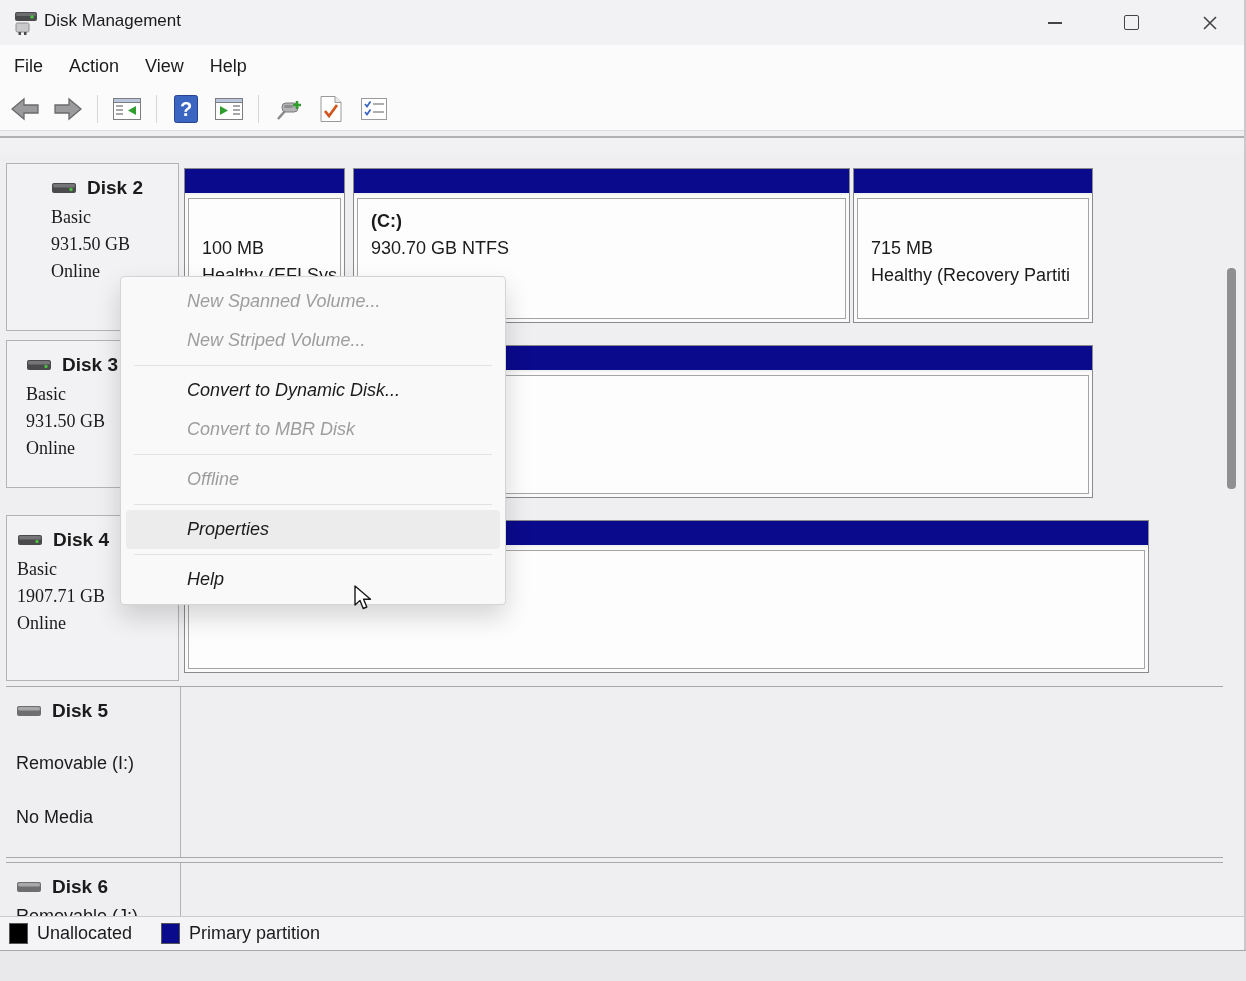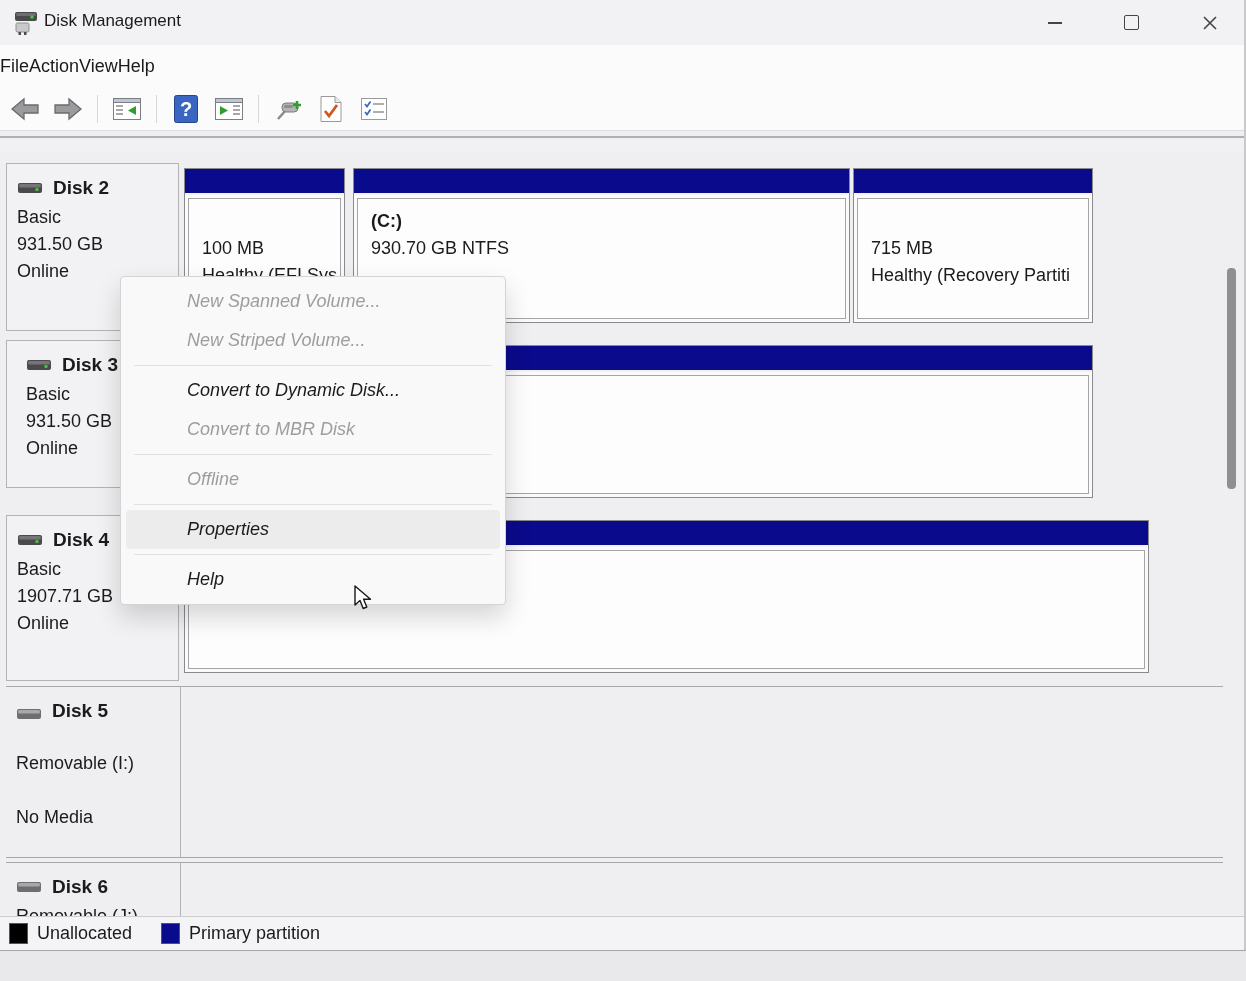--- a/index.html
+++ b/index.html
@@ -15,36 +15,36 @@
           border-right:2px solid #c9c9cb;border-bottom:2px solid #a6a6a8;}
   .titlebar{position:absolute;left:0;top:0;width:100%;height:45px;background:#f2f1f4;}
   .app-icon{position:absolute;left:12px;top:8px;width:28px;height:28px;}
   .title-text{position:absolute;left:44px;top:11px;font-size:17px;color:#1b1b1b;}
   .caption-btn{position:absolute;top:0;width:46px;height:45px;display:flex;align-items:center;justify-content:center;}
   .btn-min{left:1032px;} .btn-max{left:1108px;} .btn-close{left:1187px;}
   .glyph-min{width:14px;height:2px;background:#444;}
   .glyph-max{width:13px;height:13px;border:1.6px solid #444;border-radius:2px;}
   
   .menubar{position:absolute;left:0;top:45px;width:100%;height:43px;background:#fbfbfb;
-           display:flex;align-items:center;box-sizing:border-box;font-size:18px;}
+           display:flex;align-items:center;gap:26px;padding-left:14px;box-sizing:border-box;font-size:18px;}
   .menubar .mitem{cursor:default;}
   
   .toolbar{position:absolute;left:0;top:88px;width:100%;height:43px;background:#fbfbfb;
            border-bottom:1px solid #dcdcdc;display:flex;align-items:center;gap:9px;padding-left:8px;box-sizing:border-box;}
   .tbtn{width:34px;height:32px;display:flex;align-items:center;justify-content:center;}
   .tsep{width:1px;height:28px;background:#d7d7d7;margin:0 3px;}
   
   .splitter{position:absolute;left:0;top:136px;width:100%;height:17px;background:#f1f1f3;
             border-top:2px solid #b0b0b2;border-bottom:2px solid #9e9ea0;}
   
   .content{position:absolute;left:0;top:153px;width:100%;height:763px;background:#efeef1;}
   .disk-cell{position:absolute;background:#f2f1f3;border:1px solid #b3b3b5;box-sizing:border-box;font-size:18px;}
   .disk-cell .head{display:flex;align-items:center;gap:10px;margin:13px 0 5px 10px;}
   .disk-cell .head b{font-size:19px;}
-  .disk-cell .line{height:27px;line-height:27px;margin-left:10px;white-space:nowrap;overflow:hidden;}
+  .disk-cell .line{height:27px;line-height:27px;margin-left:10px;white-space:nowrap;overflow:hidden;font-family:Liberation Serif, serif;}
   .part-box{position:absolute;border:1px solid #8a8a8c;background:#fafafa;box-sizing:border-box;}
   .part-head{height:24px;background:#0a0a8c;border-bottom:2px solid #f2f2f2;}
   .part-body{position:absolute;left:3px;right:3px;top:29px;bottom:3px;border:1px solid #a5a5a7;background:#fdfdfd;
              box-sizing:border-box;overflow:hidden;padding:9px 0 0 13px;font-size:18px;}
   .pline{height:27px;line-height:27px;white-space:nowrap;overflow:hidden;}
   .pline.lbl{font-weight:bold;}
   .wide-row{position:absolute;left:6px;width:1217px;border-top:1px solid #a8a8aa;box-sizing:border-box;}
   .wide-row .vdiv{position:absolute;left:174px;top:0;bottom:0;width:1px;background:#b3b3b5;}
   
   .scroll-thumb{position:absolute;left:1227px;top:268px;width:9px;height:221px;background:#8f8f91;border-radius:4px;}
@@ -166,21 +166,21 @@
         <line x1="14" y1="8" x2="25" y2="8" stroke="#9a9a9c" stroke-width="1.6"></line>
         <line x1="14" y1="16" x2="25" y2="16" stroke="#9a9a9c" stroke-width="1.6"></line>
       </svg>
     </div>
   </div>
 
   <div class="splitter"></div>
 
   <div class="content"></div>
 
-  <div class="disk-cell" style="left:6px;top:163px;width:173px;height:168px;">
+  <div class="disk-cell" style="left:6px;top:163px;width:173px;height:168px;padding-left:34px;">
     <div class="head">
       <svg width="26" height="16" viewBox="0 0 26 16">
         <rect x="1" y="3" width="24" height="10" rx="2" fill="#4a4a4c"></rect>
         <rect x="2" y="4" width="22" height="3.5" rx="1.5" fill="#757577"></rect>
         <circle cx="20" cy="9.5" r="1.7" fill="#47c23c"></circle>
       </svg>
       <b>Disk 2</b>
     </div>
     <div class="line">Basic</div>
     <div class="line">931.50 GB</div>
@@ -250,21 +250,21 @@
     <div class="part-body">
       <div class="pline lbl"></div>
       <div class="pline"></div>
       <div class="pline"></div>
     </div>
   </div>
 
   <div class="wide-row" style="top:686px;height:172px;border-bottom:1px solid #a8a8aa;">
     <div class="vdiv"></div>
     <div style="position:absolute;left:0;top:0;width:174px;height:100%;font-size:18px;">
-      <div class="head" style="display:flex;align-items:flex-end;gap:10px;margin:13px 0 5px 10px;">
+      <div class="head" style="display:flex;align-items:center;gap:10px;margin:13px 0 5px 10px;">
         <svg width="26" height="16" viewBox="0 0 26 16">
           <rect x="1" y="3" width="24" height="10" rx="2" fill="#6e6e70"></rect>
           <rect x="2" y="4" width="22" height="3.5" rx="1.5" fill="#a8a8aa"></rect>
         </svg>
         <b style="font-size:19px;">Disk 5</b>
       </div>
       <div class="line" style="height:27px;line-height:27px;margin-left:10px;margin-top:28px;">Removable (I:)</div>
       <div class="line" style="height:27px;line-height:27px;margin-left:10px;"></div>
       <div class="line" style="height:27px;line-height:27px;margin-left:10px;">No Media</div>
     </div>

